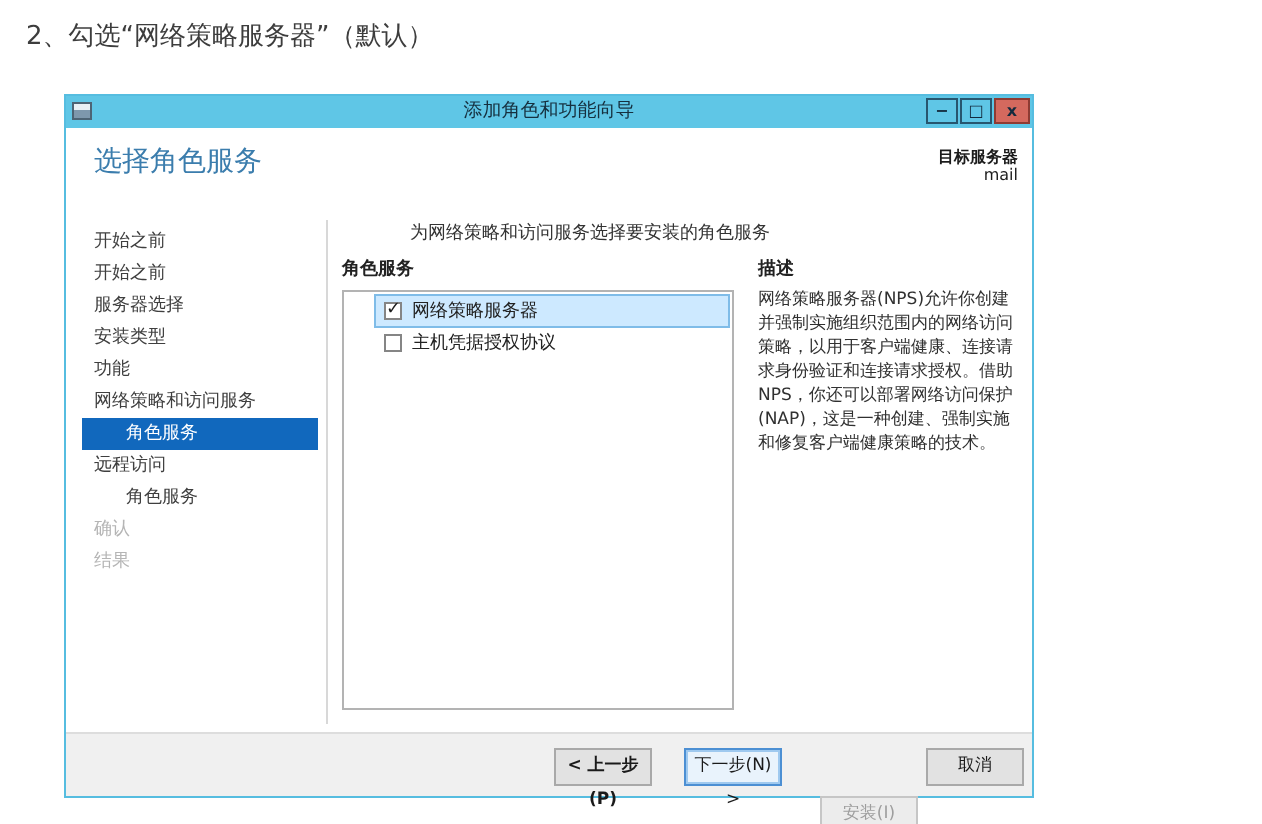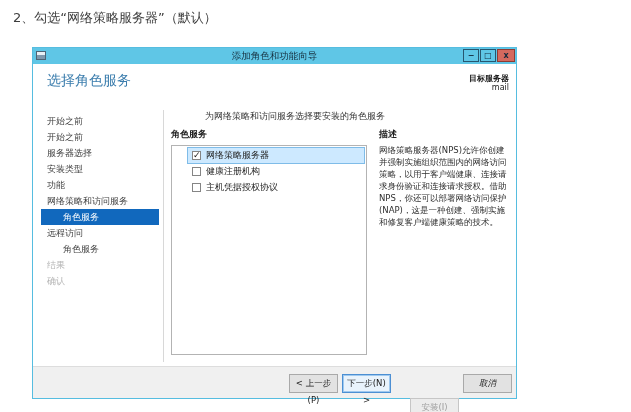--- a/index.html
+++ b/index.html
@@ -60,24 +60,24 @@
                line-height:12px; color:#303030; }
 
   
   .footer { position:absolute; left:0; right:0; bottom:0; height:32px;
             background:#f0f0f0; border-top:1px solid #dddddd; }
   .btn { position:absolute; top:326px; width:49px; height:19px; background:#e2e2e2;
          border:1px solid #a9a9a9; font-size:8.5px; line-height:17px; text-align:center;
          color:#1a1a1a; cursor:default; }
   .btn.focused { background:#e9f3fc; border-color:#4c8fd3; box-shadow: inset 0 0 0 1px #9fc9ef; }
   .btn.disabled { background:#ececec; border-color:#c6c6c6; color:#9e9e9e; }
-  .btn-prev { left:256px; }
+  .btn-prev { left:244px;font-weight:bold; }
   .btn-next { left:309px; }
   .btn-install { left:377px;margin-top:24px; }
-  .btn-cancel { left:430px;font-style:italic; }
+  .btn-cancel { left:430px; }
 </style>
 </head>
 <body>
 
 <div class="page">
 
   <div class="caption">2、勾选“网络策略服务器”（默认）</div>
 
   <div class="dialog">
 
@@ -103,35 +103,31 @@
     <div class="nav">
       <div class="nav-item">开始之前</div>
       <div class="nav-item">开始之前</div>
       <div class="nav-item">服务器选择</div>
       <div class="nav-item">安装类型</div>
       <div class="nav-item">功能</div>
       <div class="nav-item">网络策略和访问服务</div>
       <div class="nav-item indent selected">角色服务</div>
       <div class="nav-item">远程访问</div>
       <div class="nav-item indent">角色服务</div>
+      <div class="nav-item disabled">确认</div>
       <div class="nav-item disabled">结果</div>
-      <div class="nav-item disabled">确认</div>
     </div>
 
     <div class="instruction">为网络策略和访问服务选择要安装的角色服务</div>
     <div class="list-header">角色服务</div>
 
     <div class="listbox">
       <div class="svc-row selected">
         <span class="checkbox checked"></span>
         <span>网络策略服务器</span>
-      </div>
-      <div class="svc-row">
-        <span class="checkbox"></span>
-        <span>健康注册机构</span>
       </div>
       <div class="svc-row">
         <span class="checkbox"></span>
         <span>主机凭据授权协议</span>
       </div>
     </div>
 
     <div class="desc-header">描述</div>
     <div class="desc-text">网络策略服务器(NPS)允许你创建并强制实施组织范围内的网络访问策略，以用于客户端健康、连接请求身份验证和连接请求授权。借助 NPS，你还可以部署网络访问保护(NAP)，这是一种创建、强制实施和修复客户端健康策略的技术。</div>
 

